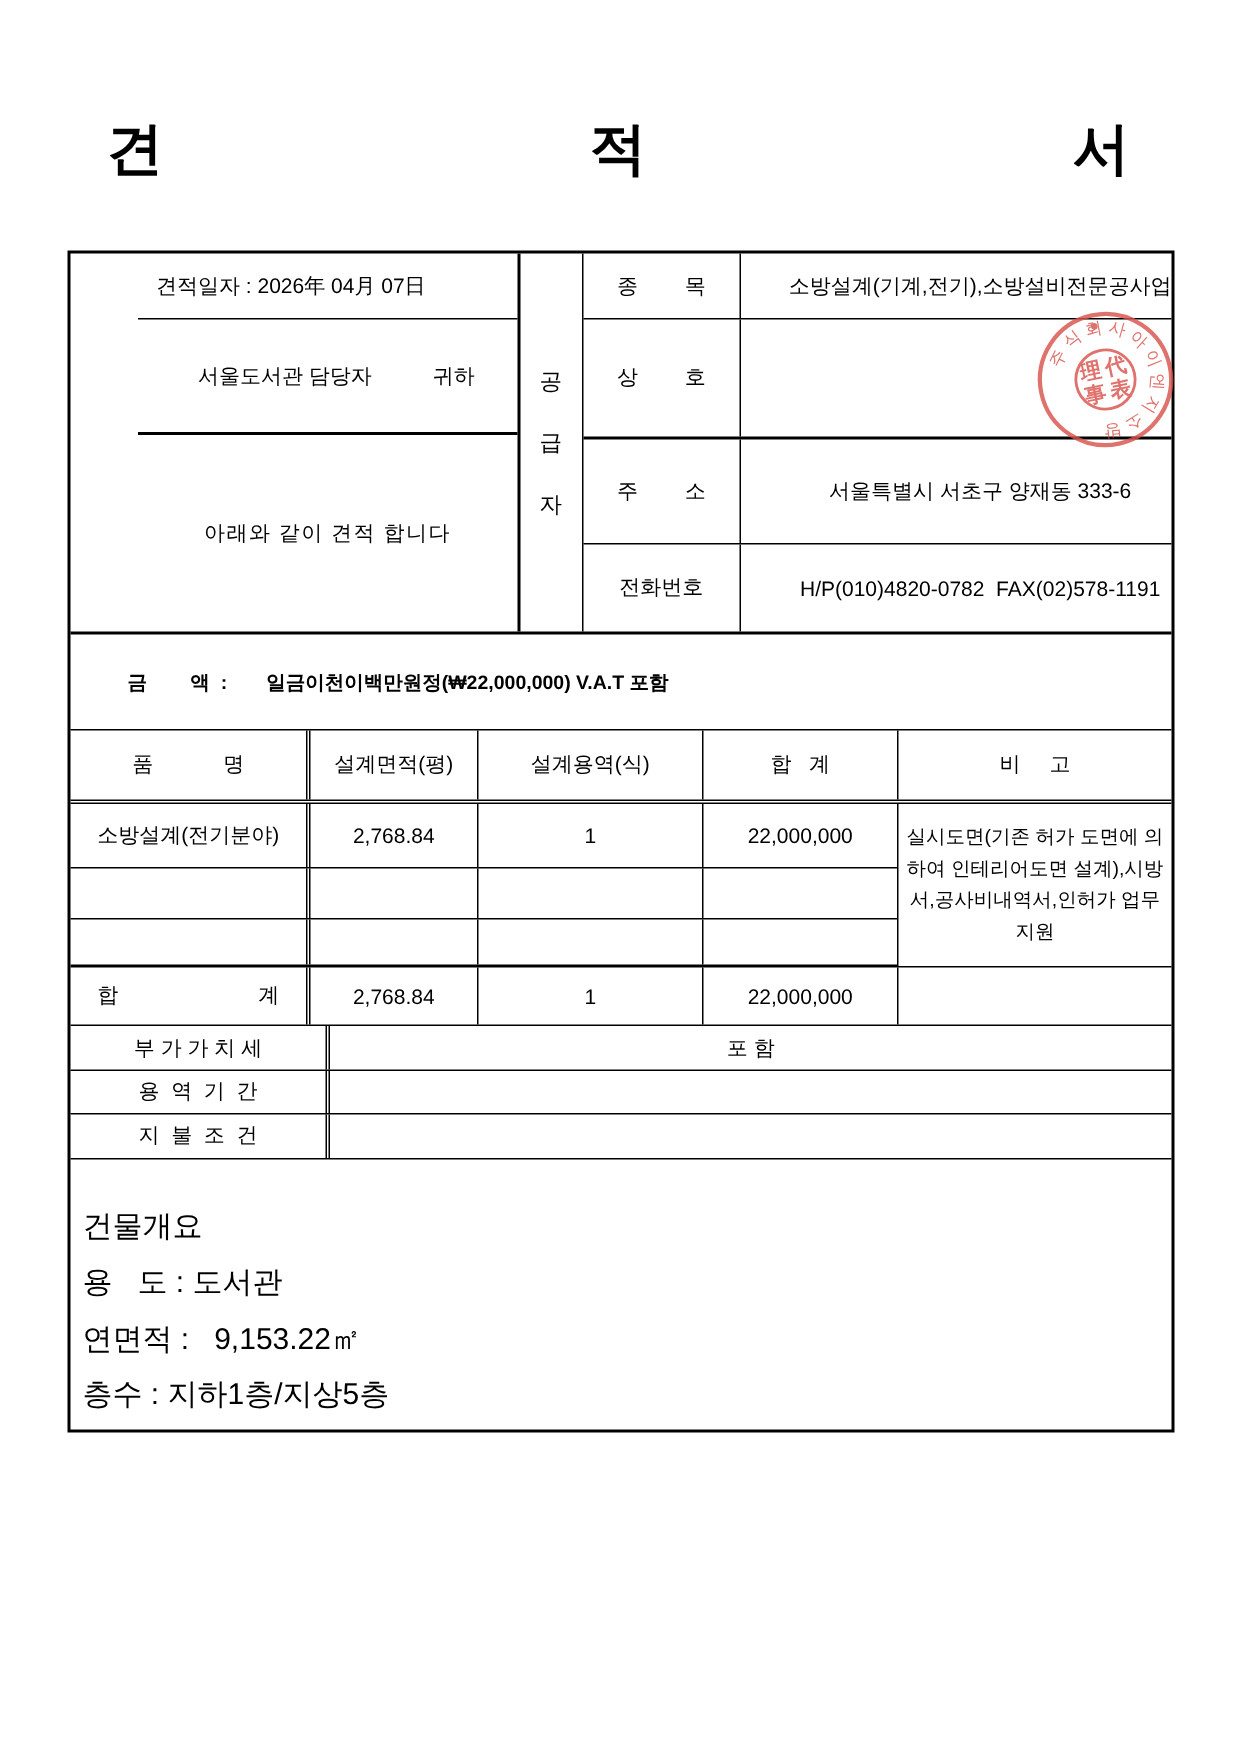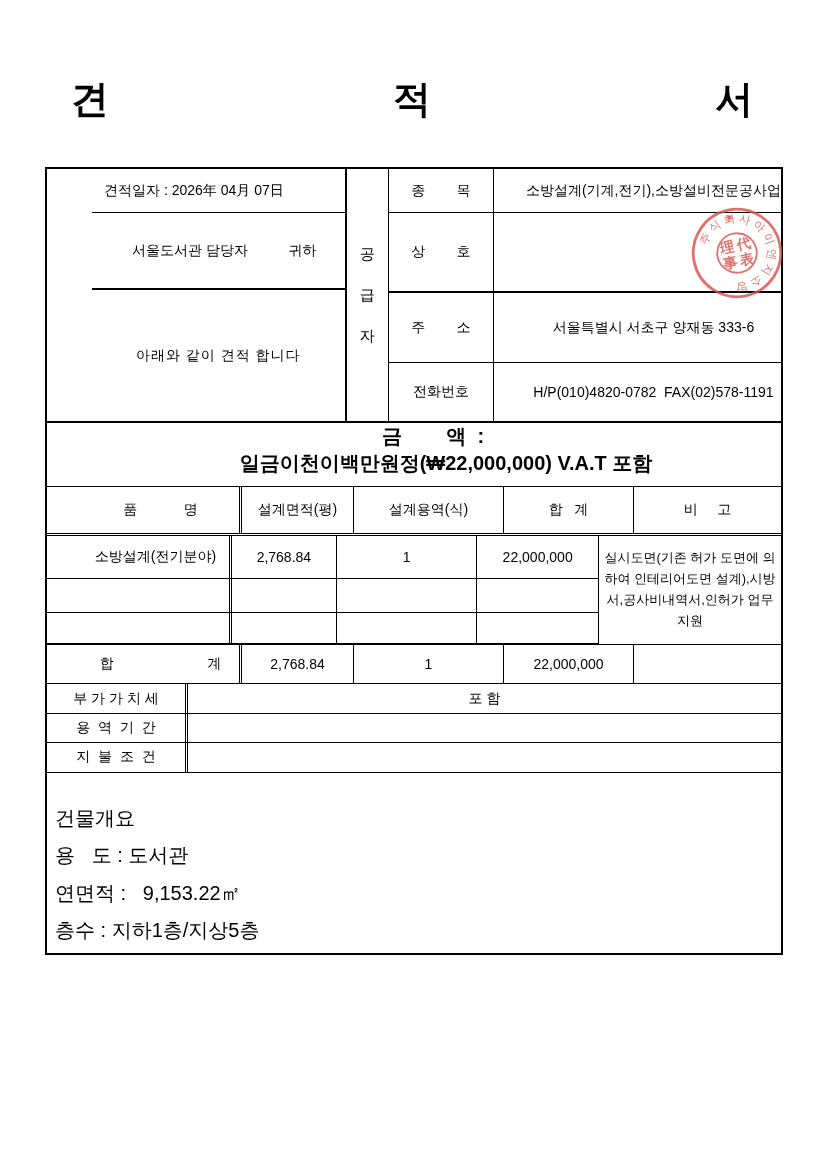--- a/index.html
+++ b/index.html
@@ -48,48 +48,48 @@
   .rr3 { height: 70px; border-bottom: 1px solid #000; }
   .rr4 { flex: 1; }
   .rlabel { width: 105px; border-right: 1px solid #000;
             display: flex; align-items: center; justify-content: center; white-space: pre; }
   .rvalue { flex: 1; display: flex; align-items: center; justify-content: center;
             white-space: pre; gap: 10px; }
 
   
   .secB { height: 65px; border-bottom: 1px solid #000;
           display: flex; align-items: center; padding-left: 38px;
-          font-weight: bold; font-size: 20px; white-space: pre; flex-direction: column; }
+          font-weight: bold; font-size: 13px; white-space: pre; }
   .secB .amt-value { margin-left: 26px; }
 
   
   .hdr { display: flex; height: 50px; border-bottom: 3px double #000; }
   .hc { display: flex; align-items: center; justify-content: center; white-space: pre; }
-  .w1 { width: 160px; border-right: 3px double #000; margin-left: 35px; }
+  .w1 { width: 160px; border-right: 3px double #000; }
   .w2 { width: 112px; border-right: 1px solid #000; }
   .w3 { width: 150px; border-right: 1px solid #000; }
   .w4 { width: 129px; }
   .w5 { flex: 1; border-left: 1px solid #000; }
   .ibody { display: flex; border-bottom: 1px solid #000; }
   .igrid { width: 551px; display: flex; flex-direction: column; }
   .irow { display: flex; }
   .ir0 { height: 43px; border-bottom: 1px solid #000; }
   .ir1 { height: 34px; border-bottom: 1px solid #000; }
   .ir2 { height: 31px; border-bottom: 1px solid #000; }
   .ir3 { flex: 1; }
   .icell { display: flex; align-items: center; justify-content: center; white-space: pre; }
   .note { flex: 1; border-left: 1px solid #000;
           display: flex; align-items: center; justify-content: center;
           text-align: center; font-size: 13px; line-height: 1.6; padding: 2px 3px; }
   .trow { display: flex; height: 40px; border-bottom: 1px solid #000; }
 
   
   .frow { display: flex; border-bottom: 1px solid #000; height: 30px; }
   .frow:last-of-type { border-bottom: 2px solid #000; height: 30px; }
-  .flabel { width: 141px; border-right: 3px double #000;
+  .flabel { width: 173px; border-right: 3px double #000;
             display: flex; align-items: center; justify-content: center; white-space: pre; text-align: right; }
   .fvalue { flex: 1; display: flex; align-items: center; justify-content: center; white-space: pre; }
 
   
   .secE { flex: 1; padding: 3px 8px; font-size: 20px; line-height: 1.88; margin-top: 24px; }
   .secE div { white-space: pre; }
 
   
   .logo { width: 72px; height: 62px; flex: 0 0 auto; margin-top: 4px; }
   .stamp { position: absolute; left: 690px; top: 206px; width: 94px; height: 94px;

